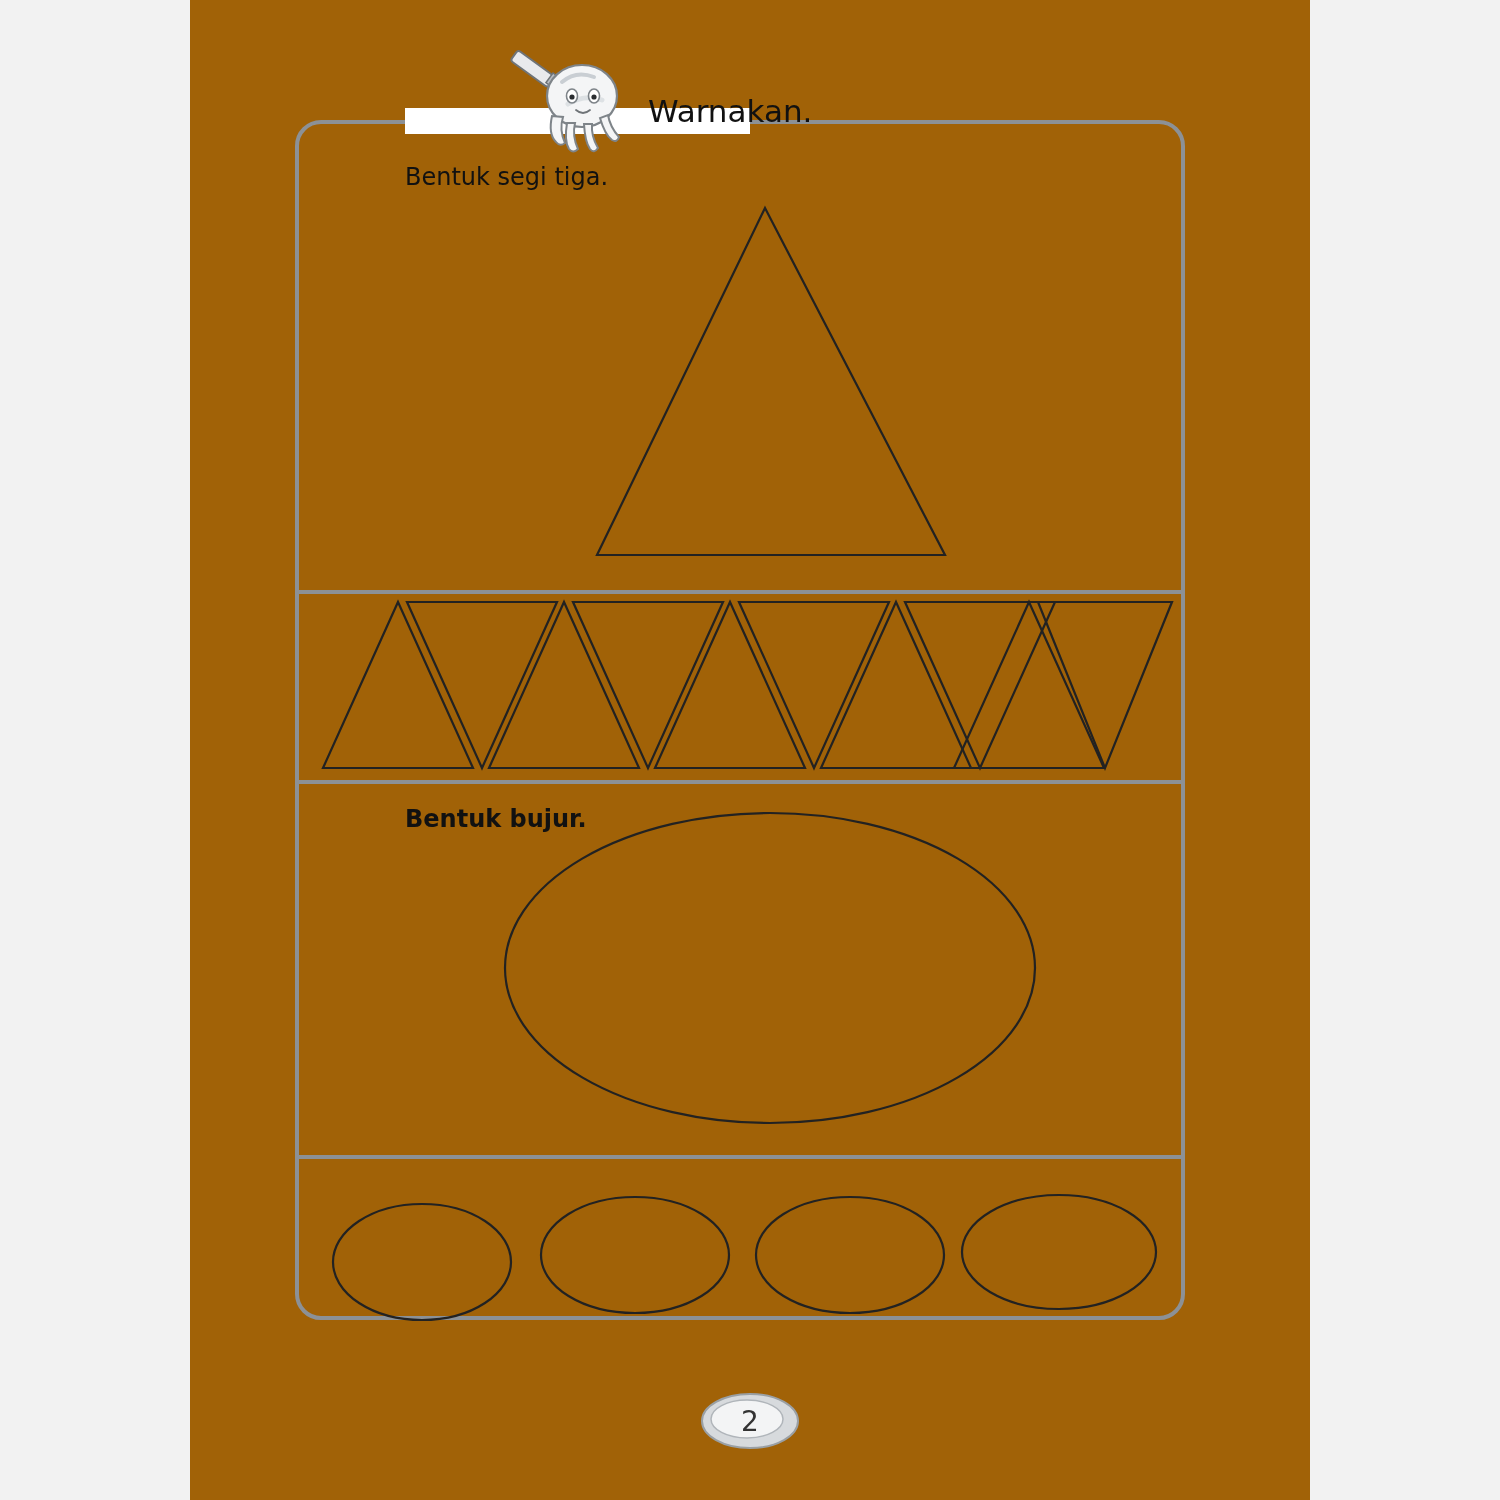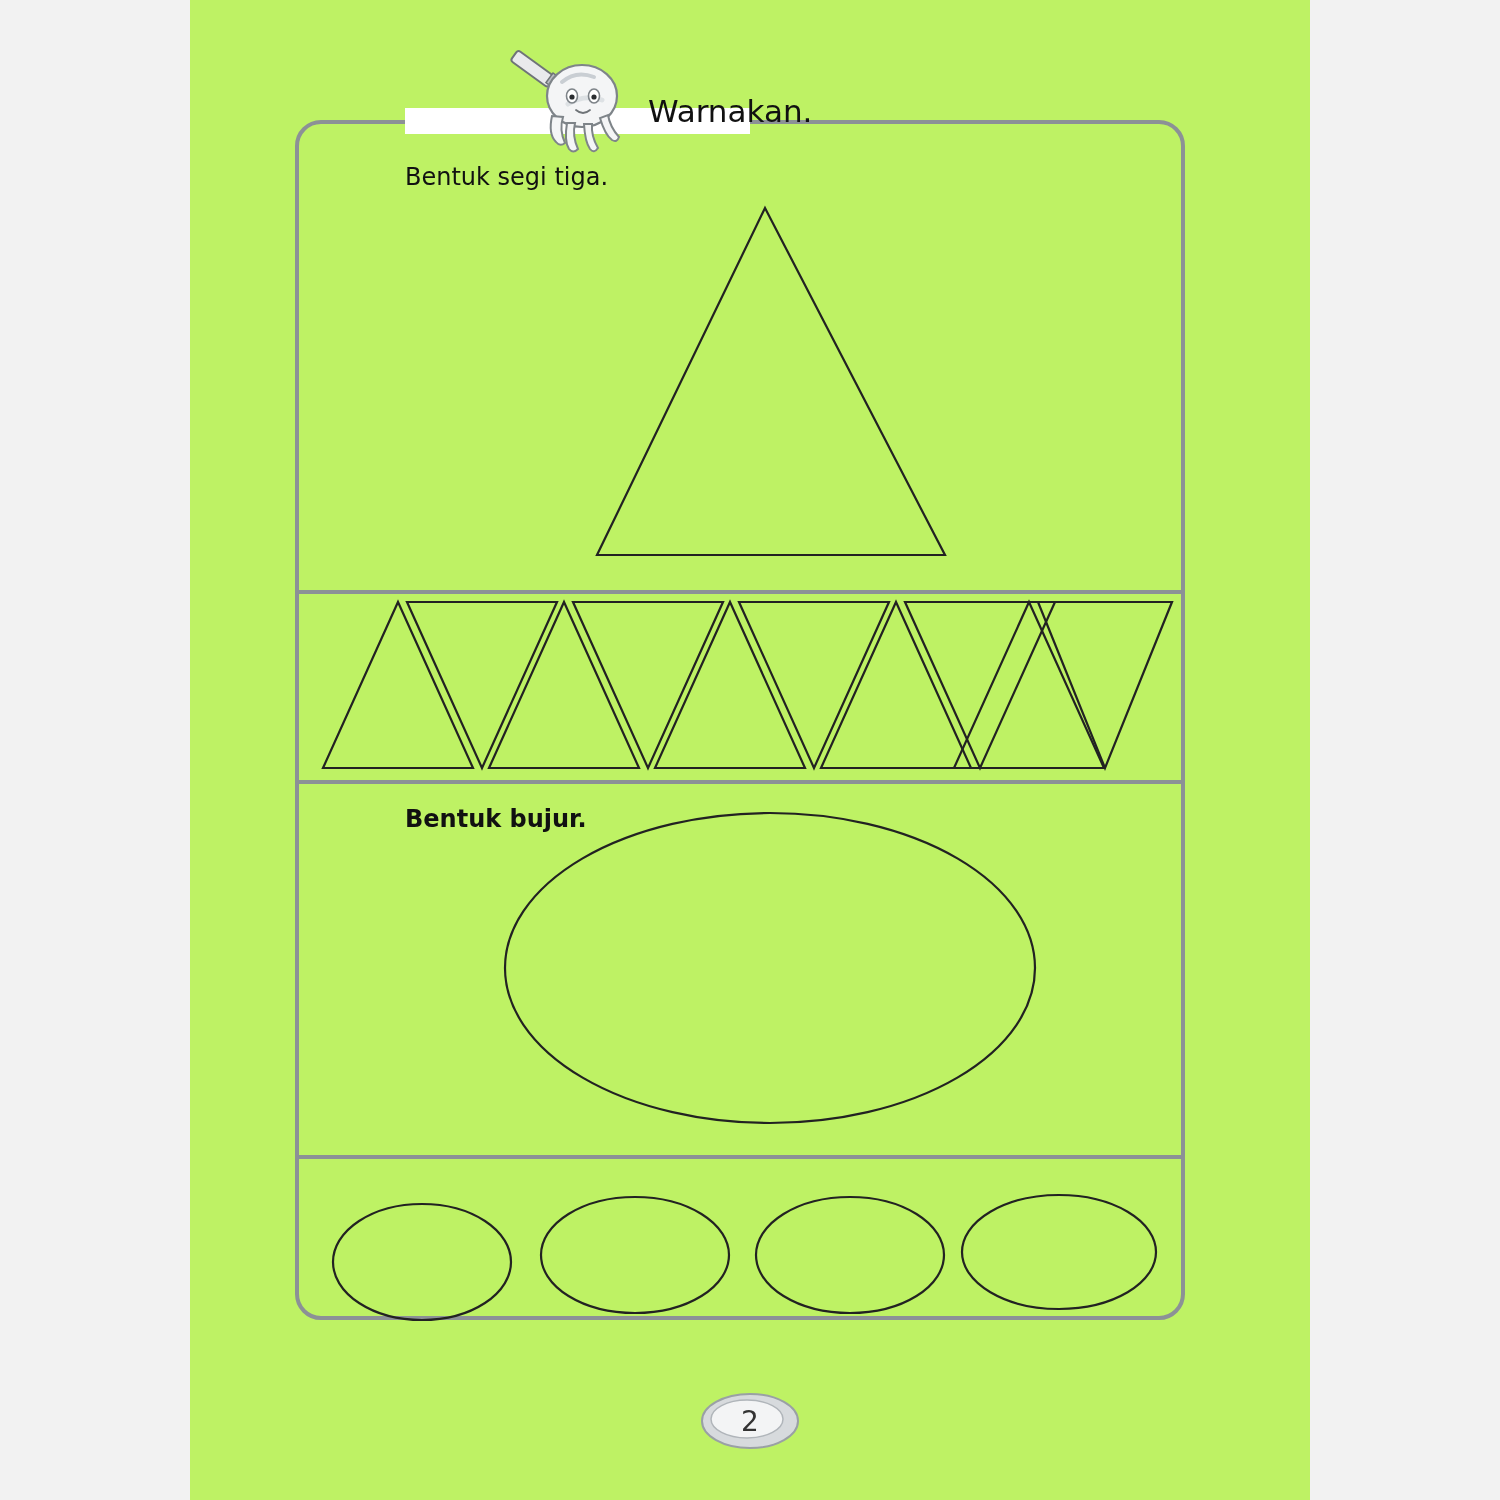--- a/index.html
+++ b/index.html
@@ -12,21 +12,21 @@
     background: #f2f2f2;
     font-family: "DejaVu Sans", sans-serif;
     overflow: hidden;
   }
   .page {
     position: absolute;
     left: 190px;
     top: 0;
     width: 1120px;
     height: 1500px;
-    background: #bef264;
+    background: #a16207;
   }
   .worksheet-frame {
     position: absolute;
     left: 105px;
     top: 120px;
     width: 890px;
     height: 1200px;
     border: 4px solid #8c9196;
     border-radius: 26px;
     box-sizing: border-box;

